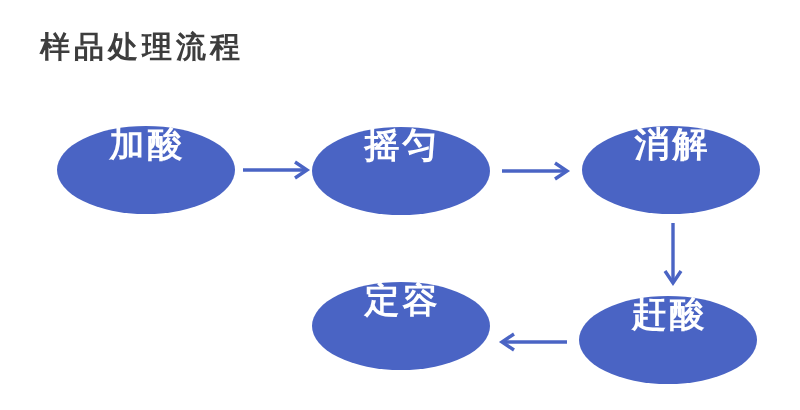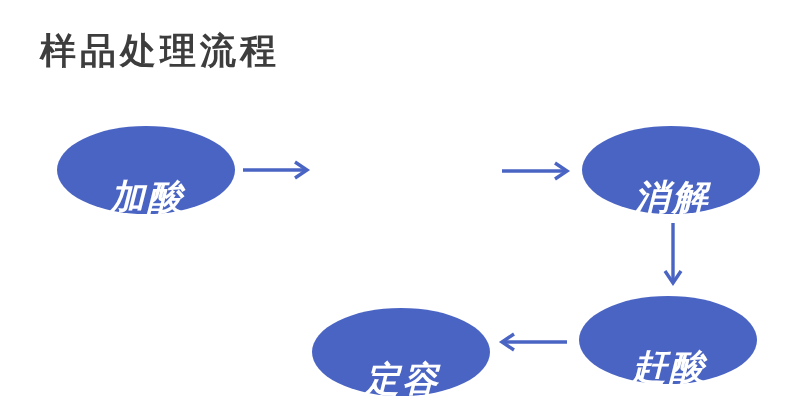--- a/index.html
+++ b/index.html
@@ -13,21 +13,21 @@
     width: 800px;
     height: 410px;
     background: var(--background, #ffffff);
     overflow: hidden;
   }
   .title {
     position: absolute;
     left: 40px;
     top: 30px;
     margin: 0;
-    font-size: 36px;
+    font-size: 30px;
     line-height: 1.15;
     font-weight: 700;
     letter-spacing: 4px;
     color: var(--title-text, #3d3d3d);
   }
   .arrows {
     position: absolute;
     left: 0;
     top: 0;
     width: 800px;
@@ -40,38 +40,37 @@
     stroke-linecap: butt;
     stroke-linejoin: miter;
   }
   .node {
     position: absolute;
     width: 178px;
     height: 88px;
     border-radius: 50%;
     background: var(--node-fill, #4a64c4);
     display: flex;
-    align-items: flex-end;
+    align-items: flex-start;
     justify-content: center;
-    font-style: italic;
   }
   .node-label {
     color: var(--node-text, #ffffff);
     font-size: 35px;
     font-weight: 700;
     letter-spacing: 3px;
     margin-right: -3px;
     line-height: 1;
     white-space: nowrap;
   }
   .node-add-acid   { left: 57px;  top: 126px; }
   .node-shake      { left: 312px; top: 127px; }
   .node-digest     { left: 582px; top: 126px; }
   .node-drive-acid { left: 579px; top: 296px; }
-  .node-fix-volume { left: 312px; top: 308px; }
+  .node-fix-volume { left: 312px; top: 282px; }
 </style>
 </head>
 <body>
 
 <div class="canvas">
 
   <h1 class="title">样品处理流程</h1>
 
   <svg class="arrows" viewBox="0 0 800 410" xmlns="http://www.w3.org/2000/svg">
     <g class="arrow">
@@ -89,20 +88,23 @@
     <g class="arrow">
       <line x1="567" y1="342" x2="504" y2="342"></line>
       <polyline points="514,334 502,342 514,350"></polyline>
     </g>
   </svg>
 
   <div class="node node-add-acid">
     <span class="node-label">加酸</span>
   </div>
 
+  <div class="node node-shake">
+    <span class="node-label">摇匀</span>
+  </div>
 
   <div class="node node-drive-acid">
     <span class="node-label">赶酸</span>
   </div>
 
   <div class="node node-digest">
     <span class="node-label">消解</span>
   </div>
 
   <div class="node node-fix-volume">

